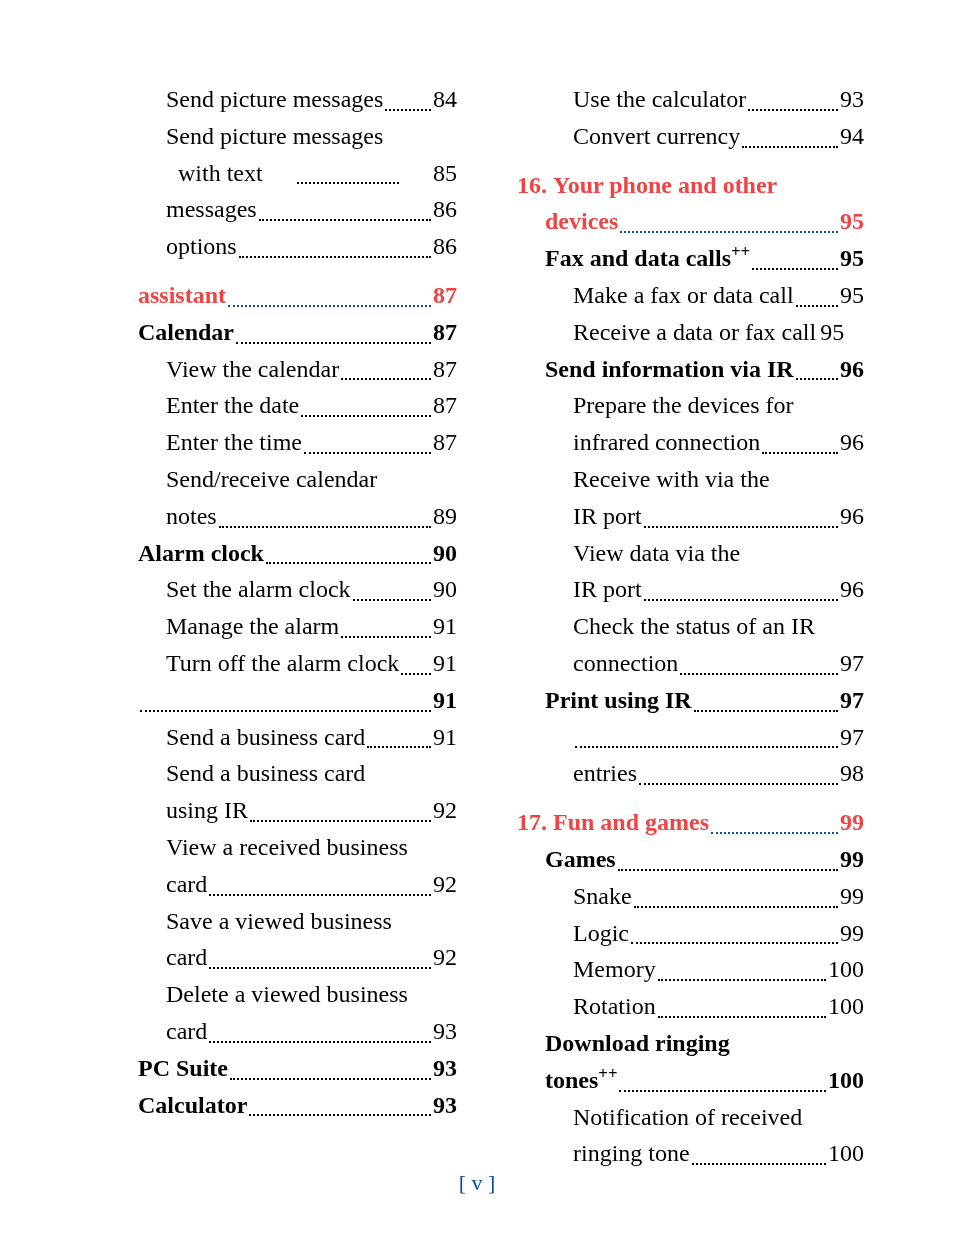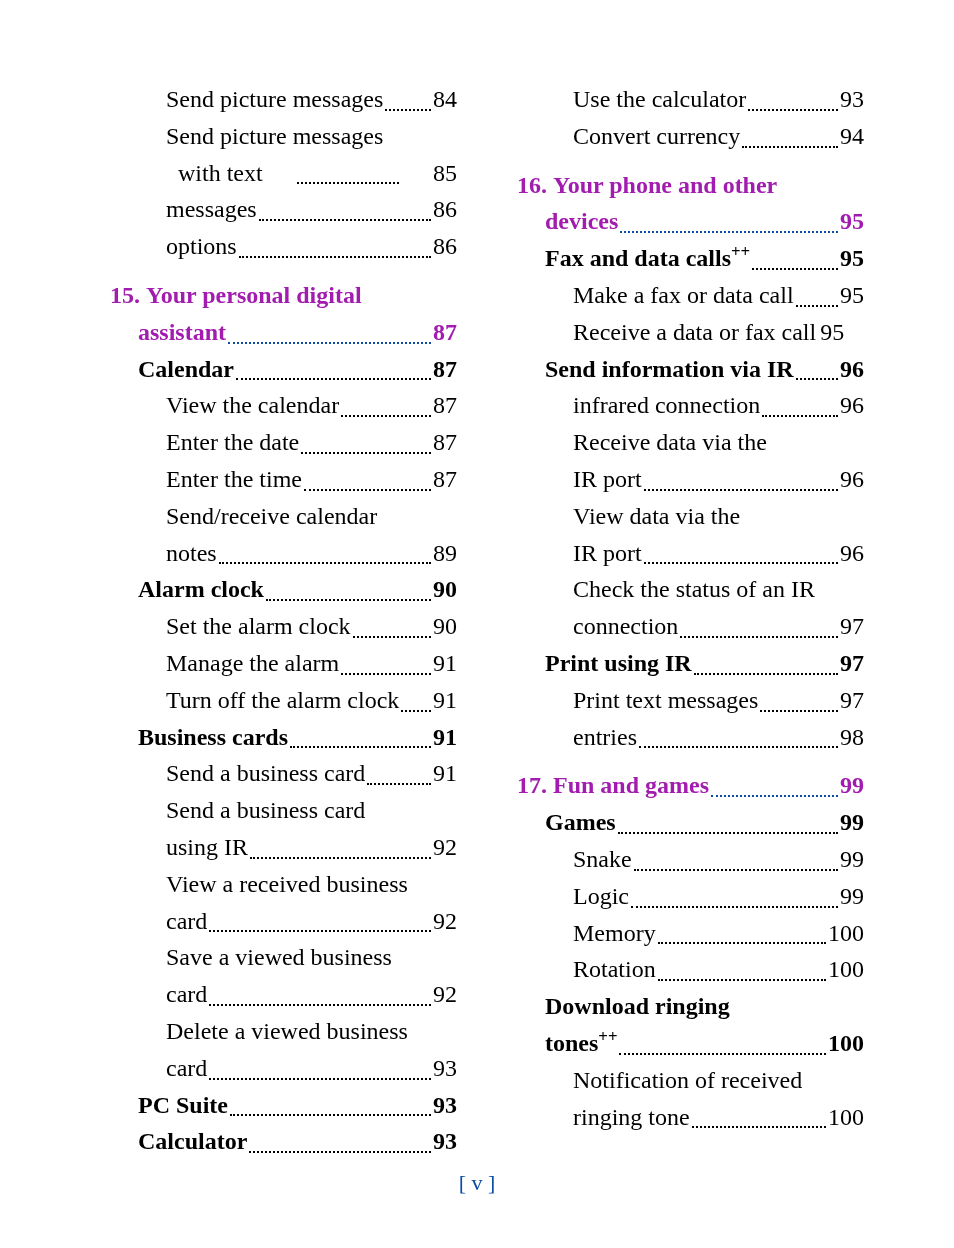--- a/index.html
+++ b/index.html
@@ -34,21 +34,21 @@
     flex: 1;
     border-bottom: 2.5px dotted #000;
     margin: 0 2px 6px 2px;
     min-width: 4px;
     height: 1px;
   }
   .entry.blue .leader { border-bottom-color: #0b4da2; }
   .entry.bold.blue .leader { border-bottom-color: #0b4da2; }
   .entry .page-num { }
   .entry.bold { font-weight: 700; }
-  .entry.blue { color: #a21caf; }
+  .entry.blue { color: #ef4444; }
   .ind0 { padding-left: 0; }
   .ind1 { padding-left: 28px; }
   .ind2 { padding-left: 56px; }
   .ind2c { padding-left: 68px; gap: 32px; } 
   .chapter-num {
     display: inline-block;
     width: 36px;
   }
   .toc-group { margin-top: 14px; }
   .toc-group:first-child { margin-top: 0; }
@@ -87,24 +87,20 @@
           <span class="leader"></span>
           <span class="page-num">86</span>
         </div>
         <div class="entry  ind2">
           <span class="label">options</span>
           <span class="leader"></span>
           <span class="page-num">86</span>
         </div>
       </div>
       <div class="toc-group">
-        <div class="entry  bold blue ind0">
-          <span class="chapter-num">15.</span>
-          <span class="label">Your personal digital</span>
-        </div>
         <div class="entry  bold blue ind1">
           <span class="label">assistant</span>
           <span class="leader"></span>
           <span class="page-num">87</span>
         </div>
         <div class="entry ind1 bold">
           <span class="label">Calendar</span>
           <span class="leader"></span>
           <span class="page-num">87</span>
         </div>
@@ -145,21 +141,20 @@
           <span class="label">Manage the alarm</span>
           <span class="leader"></span>
           <span class="page-num">91</span>
         </div>
         <div class="entry ind2">
           <span class="label">Turn off the alarm clock</span>
           <span class="leader"></span>
           <span class="page-num">91</span>
         </div>
         <div class="entry ind1 bold">
-          <span class="label">Business cards</span>
           <span class="leader"></span>
           <span class="page-num">91</span>
         </div>
         <div class="entry ind2">
           <span class="label">Send a business card</span>
           <span class="leader"></span>
           <span class="page-num">91</span>
         </div>
         <div class="entry  ind2">
           <span class="label">Send a business card</span>
@@ -242,26 +237,29 @@
           <span class="label">Receive a data or fax call</span>
           <span style="flex:0 0 4px"></span>
           <span class="page-num">95</span>
         </div>
         <div class="entry ind1 bold">
           <span class="label">Send information via IR</span>
           <span class="leader"></span>
           <span class="page-num">96</span>
         </div>
         <div class="entry  ind2">
+          <span class="label">Prepare the devices for</span>
+        </div>
+        <div class="entry  ind2">
           <span class="label">infrared connection</span>
           <span class="leader"></span>
           <span class="page-num">96</span>
         </div>
         <div class="entry  ind2">
-          <span class="label">Receive data via the</span>
+          <span class="label">Receive with via the</span>
         </div>
         <div class="entry  ind2">
           <span class="label">IR port</span>
           <span class="leader"></span>
           <span class="page-num">96</span>
         </div>
         <div class="entry  ind2">
           <span class="label">View data via the</span>
         </div>
         <div class="entry  ind2">
@@ -276,21 +274,20 @@
           <span class="label">connection</span>
           <span class="leader"></span>
           <span class="page-num">97</span>
         </div>
         <div class="entry ind1 bold">
           <span class="label">Print using IR</span>
           <span class="leader"></span>
           <span class="page-num">97</span>
         </div>
         <div class="entry ind2">
-          <span class="label">Print text messages</span>
           <span class="leader"></span>
           <span class="page-num">97</span>
         </div>
         <div class="entry  ind2">
           <span class="label">entries</span>
           <span class="leader"></span>
           <span class="page-num">98</span>
         </div>
       </div>
       <div class="toc-group">

